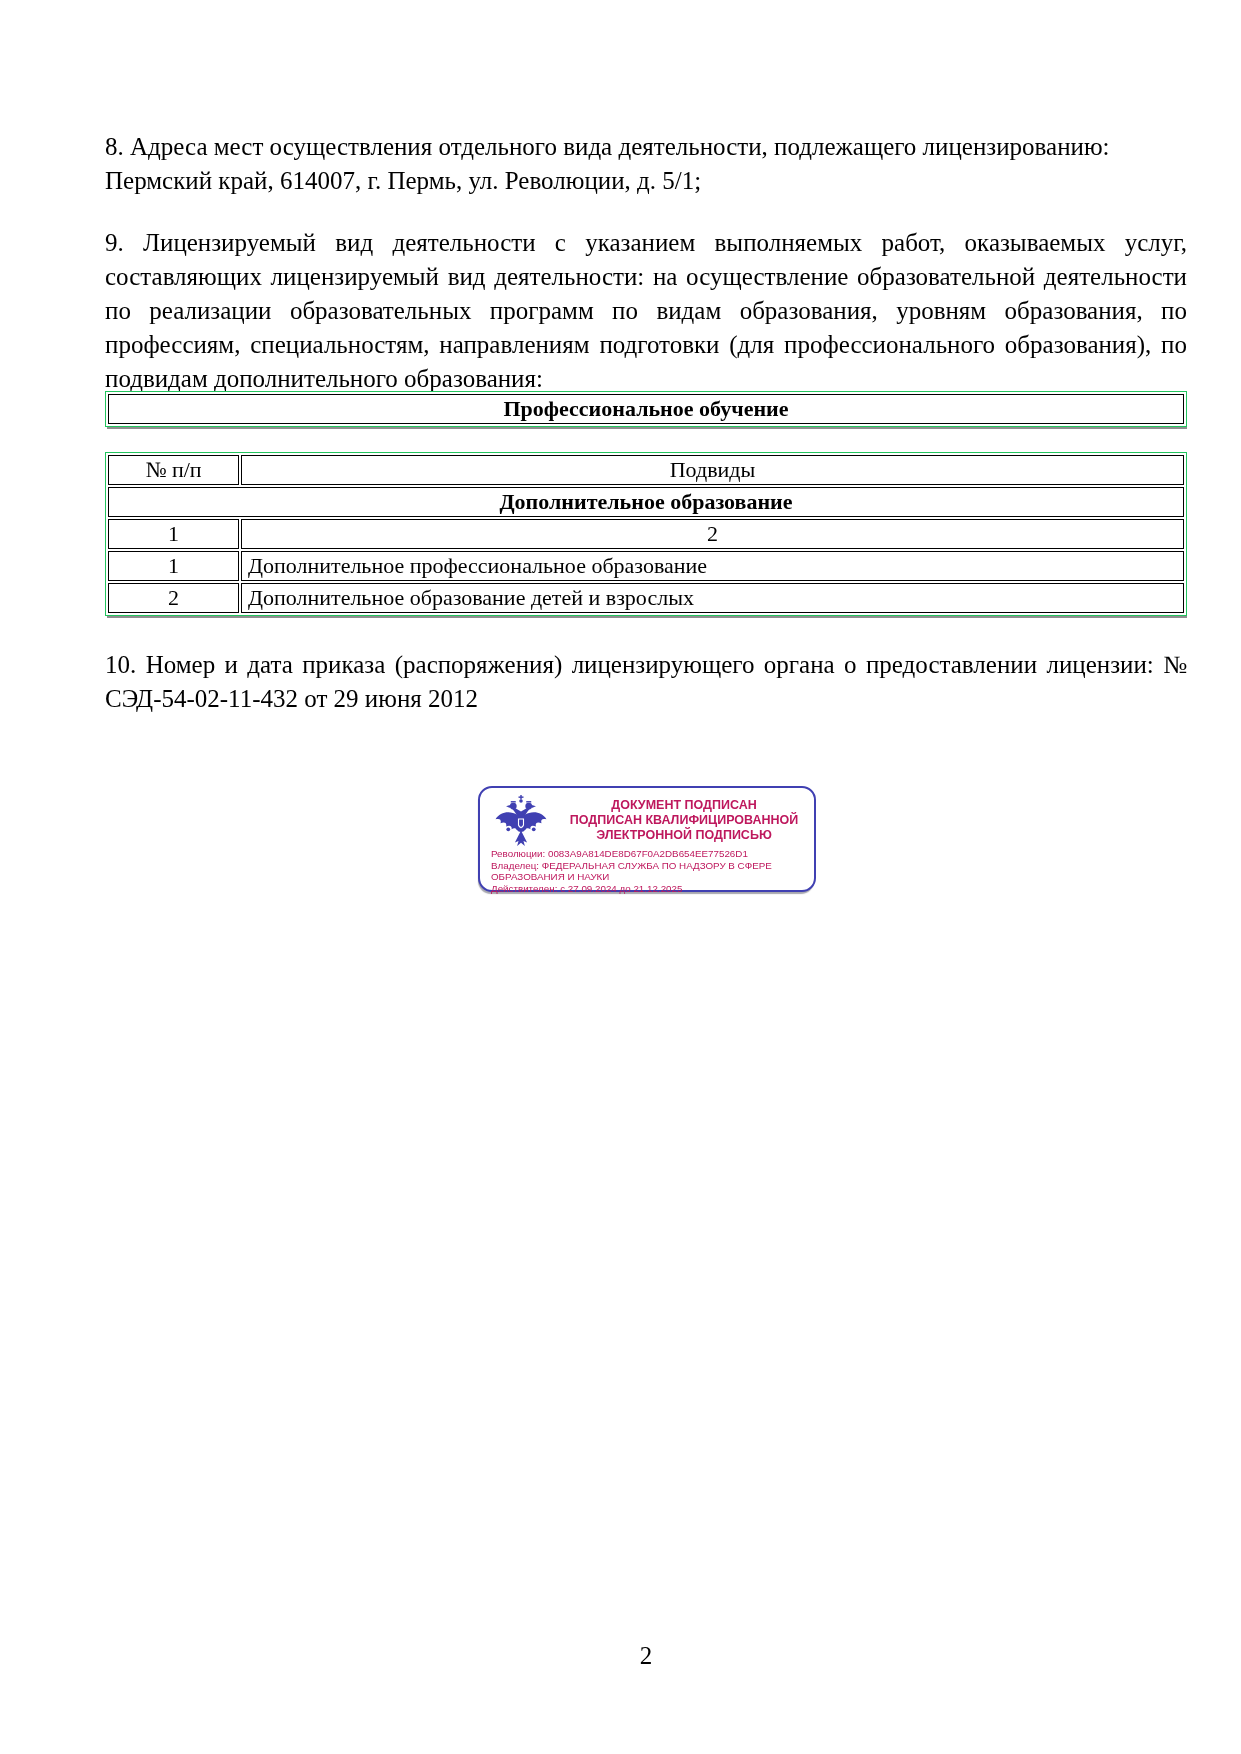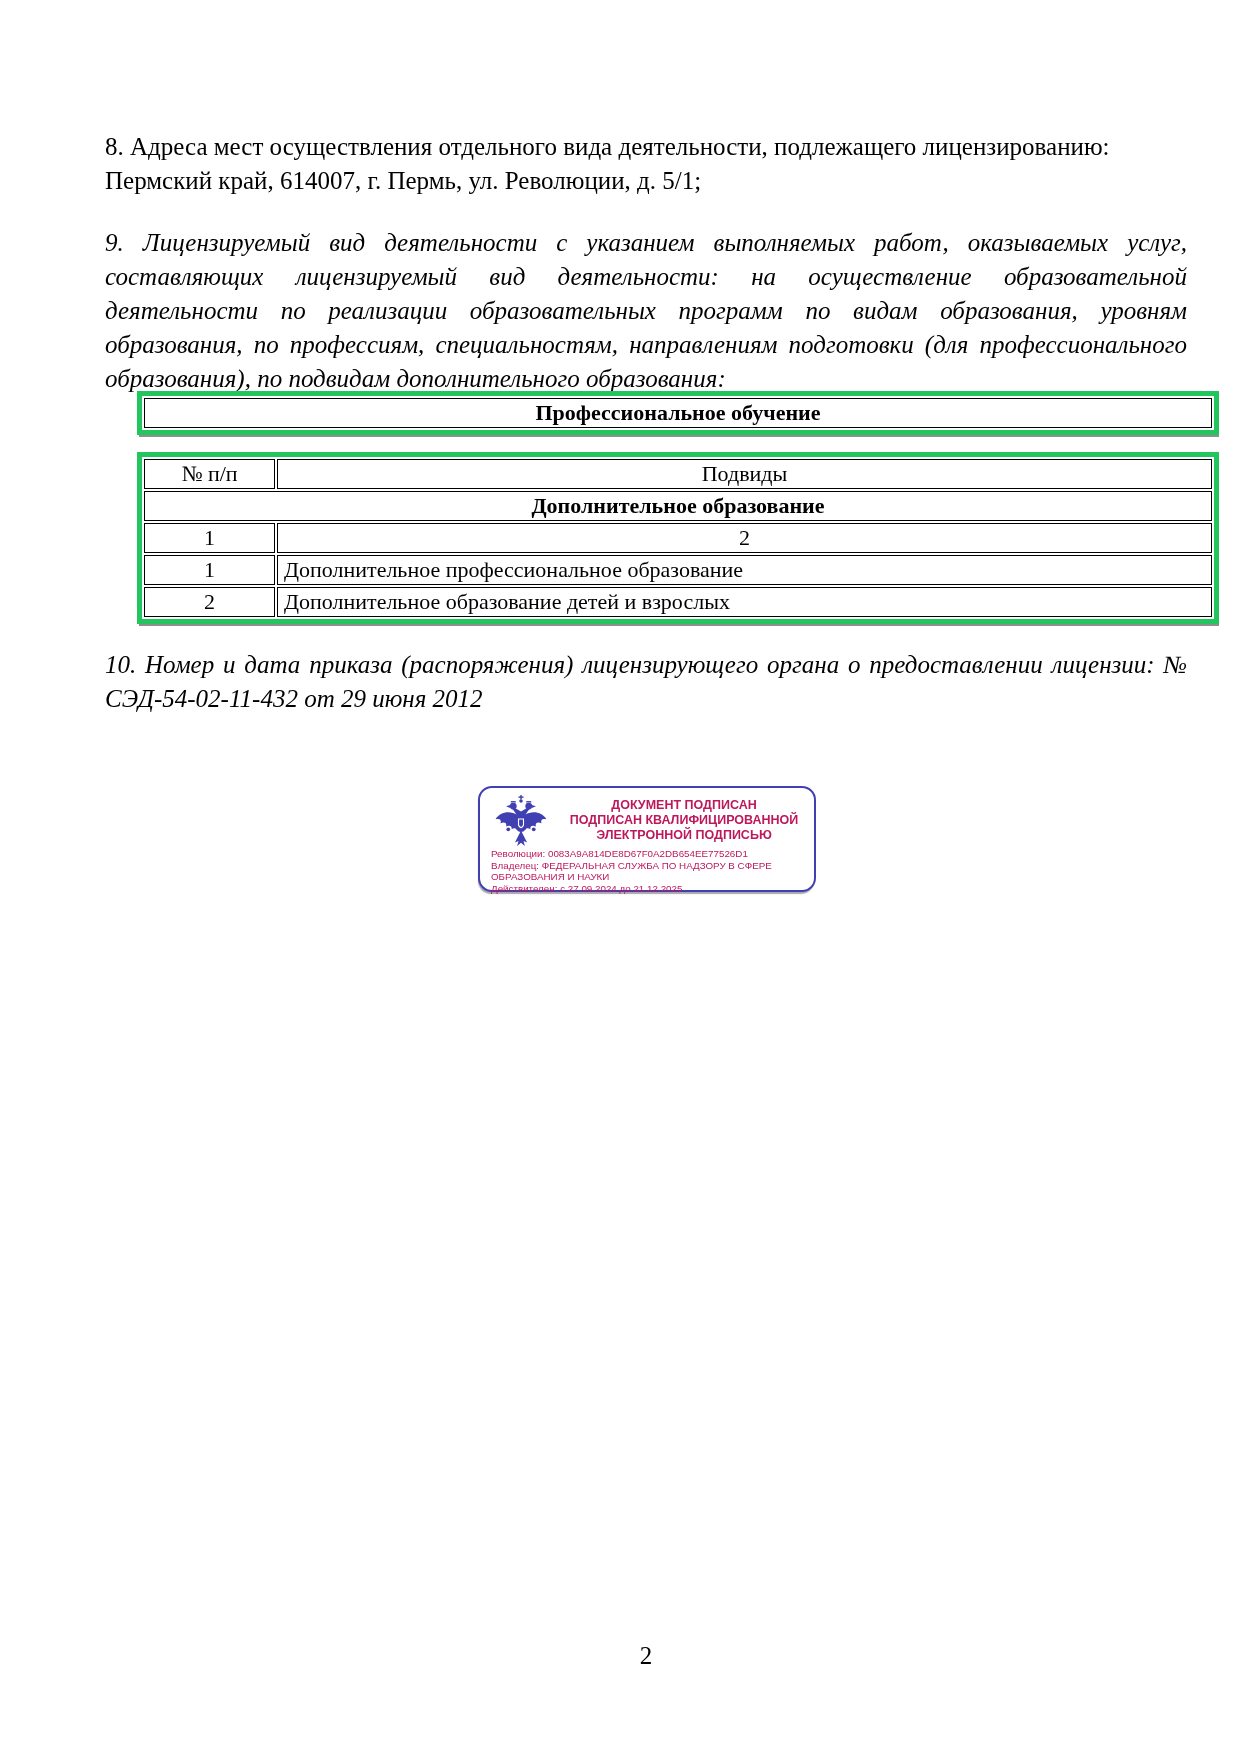--- a/index.html
+++ b/index.html
@@ -14,31 +14,30 @@
     overflow: hidden;
   }
   .abs { position: absolute; }
   .content-col { left: 105px; width: 1082px; }
 
   .body-text {
     font-size: 25px;
     line-height: 34px;
   }
   .pre-line { white-space: pre-line; }
-  .justify { text-align: justify; font-style: italic; }
+  .justify { text-align: justify; }
 
   
   table.doc-table {
     width: 100%;
     border-collapse: separate;
     border-spacing: 2px;
-    border: 5px solid #22c55e;
+    border: 1px solid #22c55e;
     background: #fff;
     box-shadow: 1px 3px 0 -1px #8f8f8f;
-    margin-left: 32px;
   }
   table.doc-table td {
     border: 1px solid #000;
     padding: 1px 6px;
     font-size: 22px;
     line-height: 26px;
     vertical-align: middle;
   }
   td.tbl-title {
     font-weight: bold;

